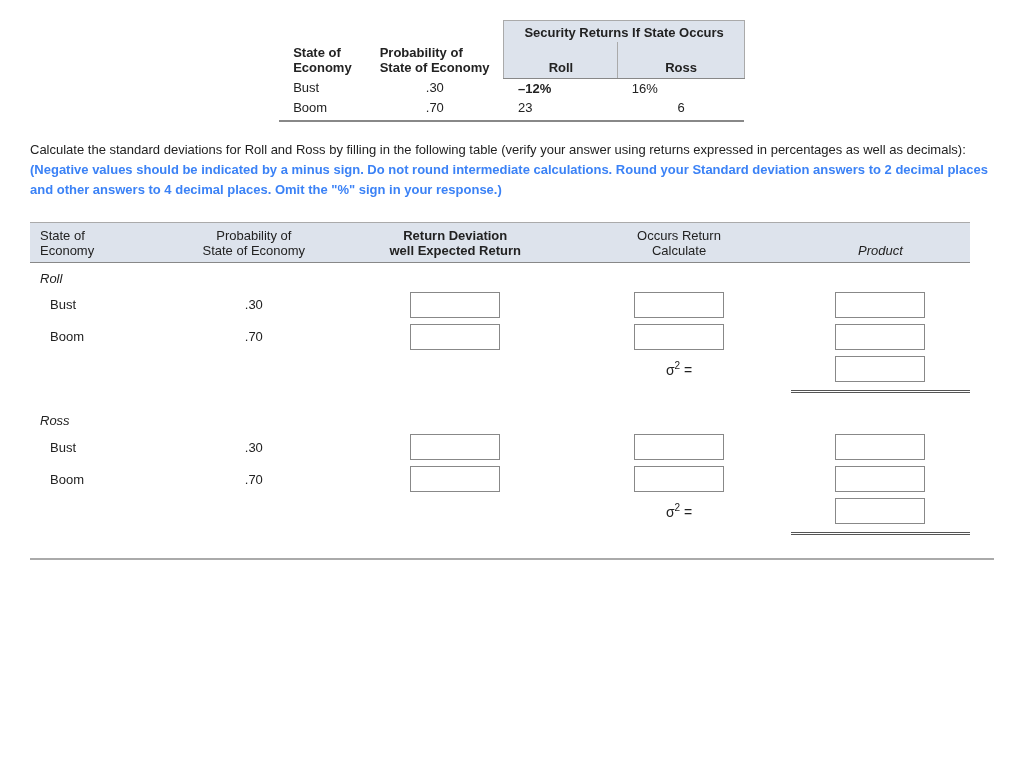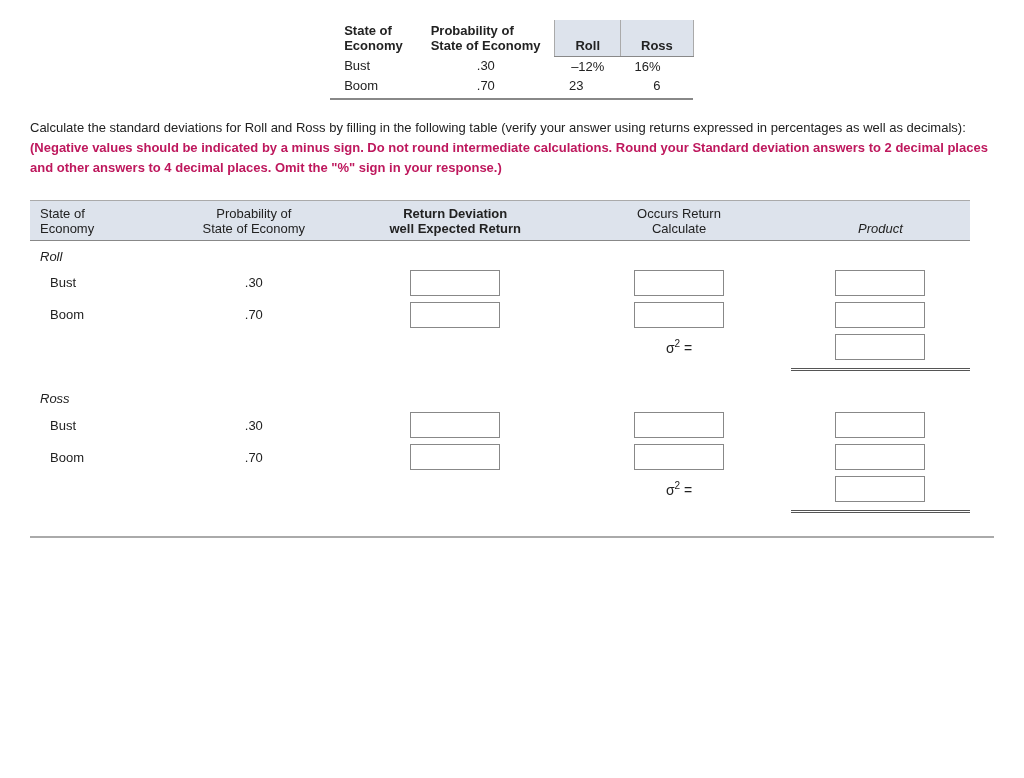--- a/index.html
+++ b/index.html
@@ -54,21 +54,21 @@
     }
 
     
     .instruction {
       font-size: 13px;
       line-height: 1.55;
       margin-bottom: 22px;
       max-width: 960px;
     }
     .instruction .red-bold {
-      color: #be185d;
+      color: #3b82f6;
       font-weight: bold;
     }
 
     
     .calc-table-wrap {
       margin-bottom: 10px;
     }
     .calc-table {
       border-collapse: collapse;
       width: 940px;
@@ -124,41 +124,45 @@
 
     sup { font-size: 10px; }
   </style>
 </head>
 <body>
 
 <div class="ref-table-wrap">
   <table class="ref-table">
     <thead>
       <tr>
+        <th class="empty" colspan="2" style="background:#fff;border:none;"></th>
+        <th colspan="2" style="text-align:center;background:#dde3ec;border:1px solid #aaa;border-bottom:none;padding:4px 20px 2px;">Security Returns If State Occurs</th>
+      </tr>
+      <tr>
         <th class="empty" style="background:#fff;border:none;text-align:left;padding:3px 14px;vertical-align:bottom;">
           <span>
             <span>State of</span><br>
             <span>Economy</span>
           </span>
         </th>
         <th class="empty" style="background:#fff;border:none;text-align:left;padding:3px 14px;vertical-align:bottom;">
           <span>
             <span>Probability of</span><br>
             <span>State of Economy</span>
           </span>
         </th>
         <th style="background:#dde3ec;border:1px solid #aaa;border-top:none;border-bottom:1px solid #888;padding:3px 20px;text-align:center;vertical-align:bottom;">Roll</th>
         <th style="background:#dde3ec;border:1px solid #aaa;border-top:none;border-left:none;border-bottom:1px solid #888;padding:3px 20px;text-align:center;vertical-align:bottom;">Ross</th>
       </tr>
     </thead>
     <tbody>
       <tr>
         <td>Bust</td>
         <td style="text-align:center;">.30</td>
-        <td style="text-align:center;">–12%</td>
+        <td style="font-weight:bold;">–12%</td>
         <td style="">16%</td>
       </tr>
       <tr>
         <td>Boom</td>
         <td style="text-align:center;">.70</td>
         <td style="text-align:left;">23</td>
         <td style="text-align:center;">6</td>
       </tr>
       <tr>
         <td colspan="4" style="border-bottom:2px solid #888;padding:0;height:4px;"></td>

